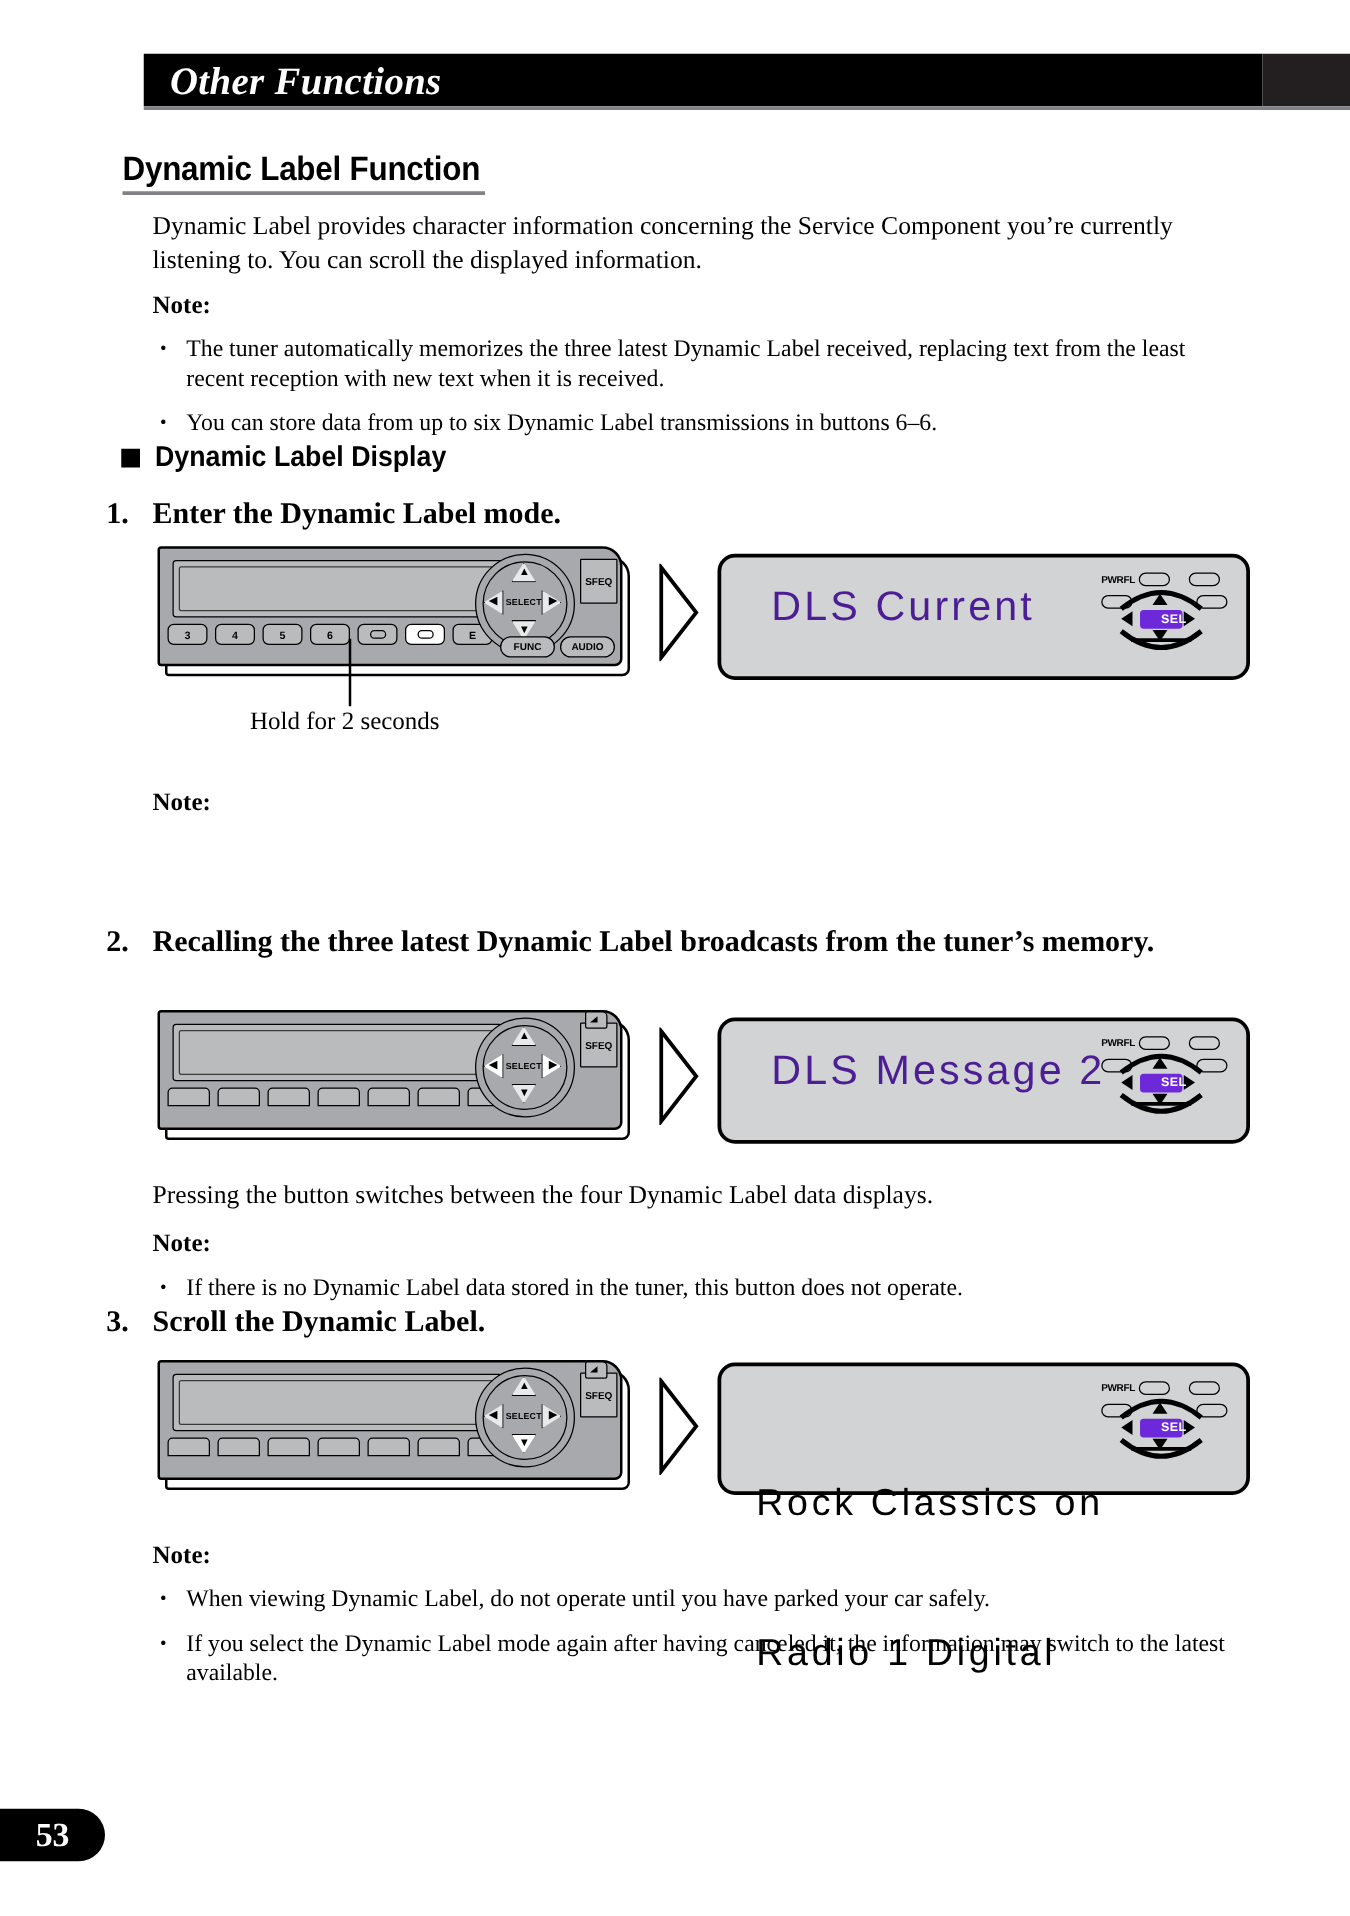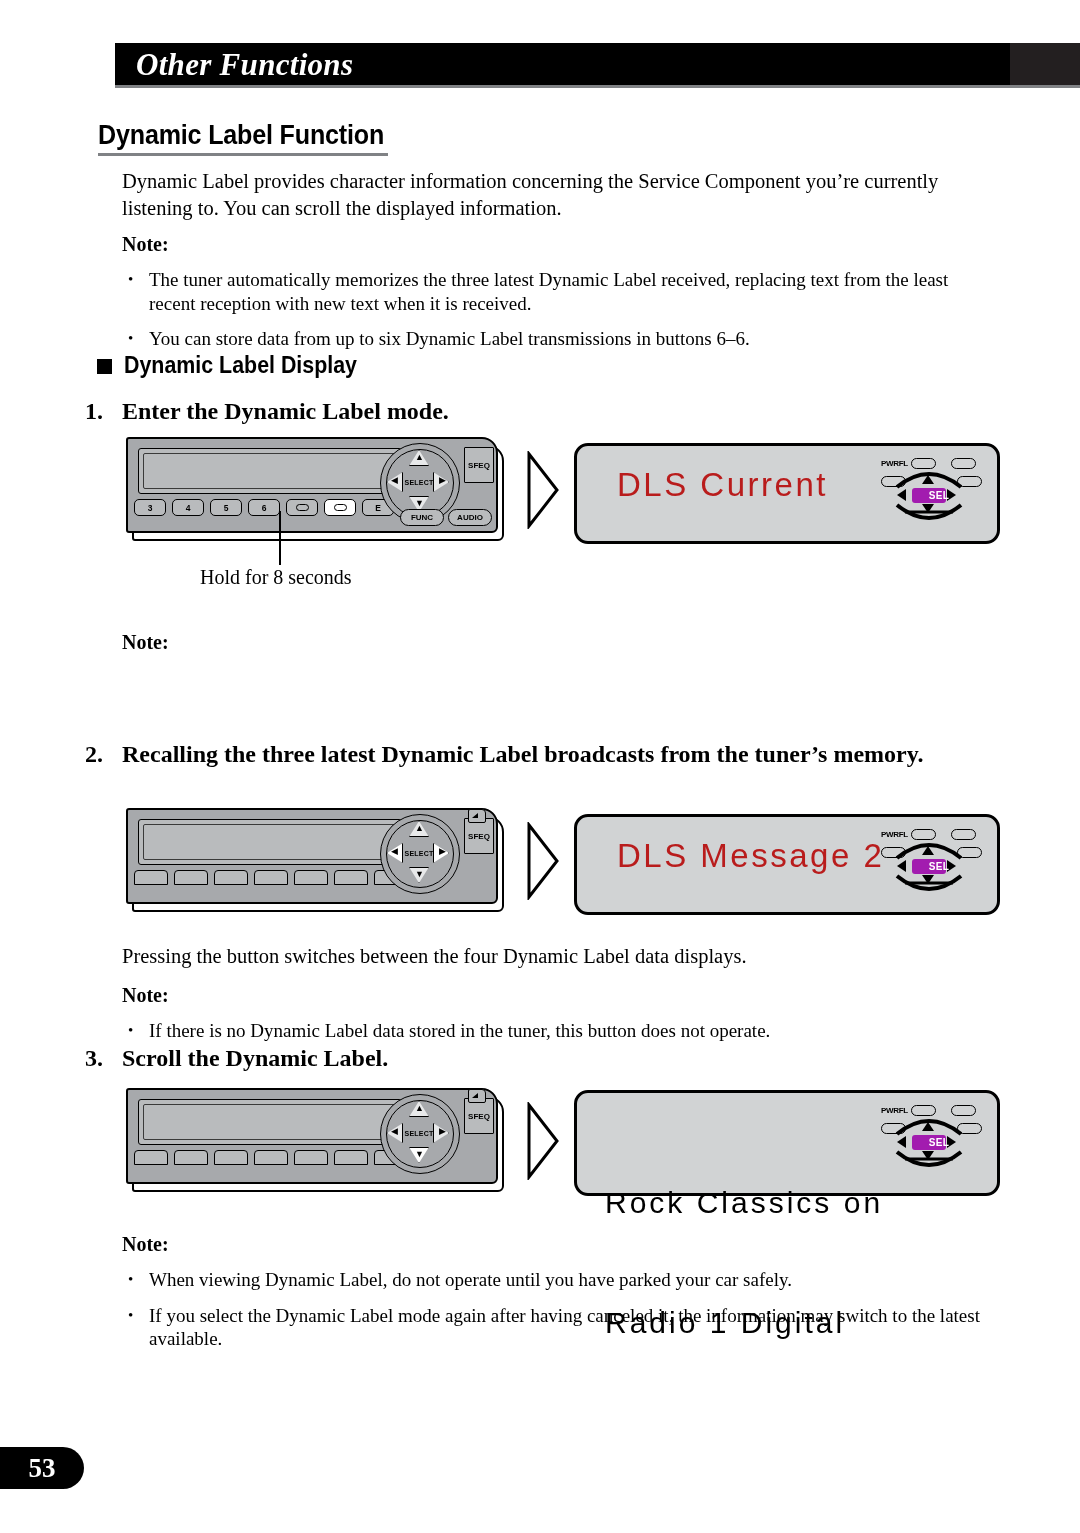--- a/index.html
+++ b/index.html
@@ -174,21 +174,21 @@
 
   
   .lcd{
     position:absolute;width:420px;height:95px;background:#d1d3d4;
     border:3px solid #000;border-radius:14px;
   }
   .lcd-tall{height:100px;}
   .lcd-text{
     position:absolute;left:40px;top:20px;
     font-family:"Liberation Sans", sans-serif;font-size:33px;letter-spacing:2.5px;
-    color:#b91c1c;white-space:pre;font-weight:400;
+    color:#4c1d95;white-space:pre;font-weight:400;
   }
   .lcd-text2{
     position:absolute;left:28px;top:10px;
     font-family:"Liberation Sans", sans-serif;font-size:30px;letter-spacing:3px;
     line-height:40px;color:#000;white-space:pre;
   }
 
   
   .padicon{position:absolute;right:16px;top:13px;width:102px;height:62px;}
   .pwrfl{
@@ -196,21 +196,21 @@
     font-size:8px;font-weight:bold;letter-spacing:-.3px;
   }
   .pill{
     position:absolute;width:23px;height:9px;border:1.6px solid #000;border-radius:6px;background:#d1d3d4;
   }
   .pill.p1{left:32px;top:-1px;}
   .pill.p2{left:72px;top:-1px;}
   .pill.p3{left:2px;top:17px;}
   .pill.p4{left:78px;top:17px;}
   .sel{
-    position:absolute;left:33px;top:29px;width:14px;height:15px;background:#a21caf;border-radius:3px;
+    position:absolute;left:33px;top:29px;width:14px;height:15px;background:#6d28d9;border-radius:3px;
     color:#fff;font-family:"Liberation Sans", sans-serif;font-size:10px;font-weight:bold;
     display:flex;align-items:center;justify-content:center;letter-spacing:.3px;padding-left:20px;
   }
   .tri{position:absolute;width:0;height:0;}
   .tri.up{left:43px;top:16px;border-left:6px solid transparent;border-right:6px solid transparent;border-bottom:9px solid #000;}
   .tri.dn{left:43px;top:45px;border-left:6px solid transparent;border-right:6px solid transparent;border-top:9px solid #000;}
   .tri.lf{left:18px;top:30px;border-top:6px solid transparent;border-bottom:6px solid transparent;border-right:9px solid #000;}
   .tri.rt{left:68px;top:30px;border-top:6px solid transparent;border-bottom:6px solid transparent;border-left:9px solid #000;}
   .arc{position:absolute;left:10px;top:8px;width:80px;height:56px;}
 
@@ -321,21 +321,21 @@
       <span class="tri up"></span>
       <span class="tri dn"></span>
       <span class="tri lf"></span>
       <span class="tri rt"></span>
       <span class="sel">SEL</span>
     </div>
   </div>
 </div>
 
 <div class="hold-line"></div>
-<div class="hold-label">Hold for 8 seconds</div>
+<div class="hold-label">Hold for 2 seconds</div>
 
 <div class="note-block note2">
   <div class="note-title">Note:</div>
   <ul class="note-list">
   </ul>
 </div>
 
 <div class="step step2">
   <span class="step-num">2.</span>
   <span class="step-txt">Recalling the three latest Dynamic Label broadcasts from the tuner’s memory.</span>

